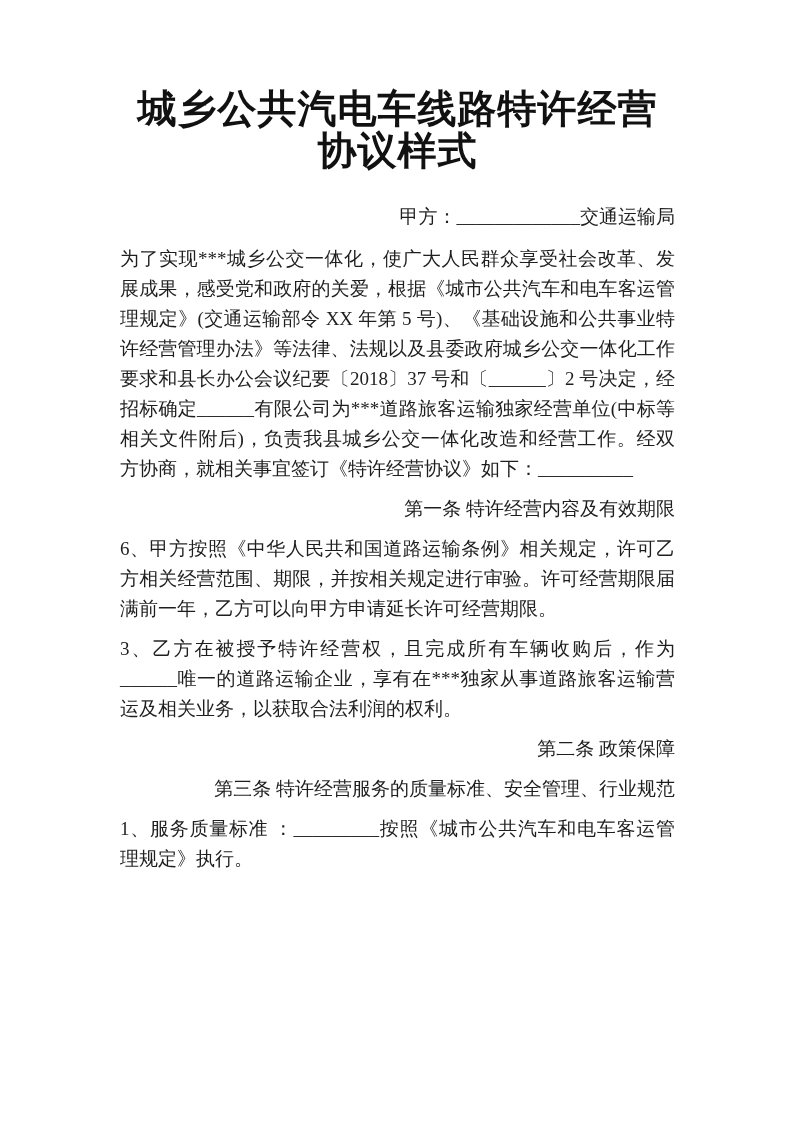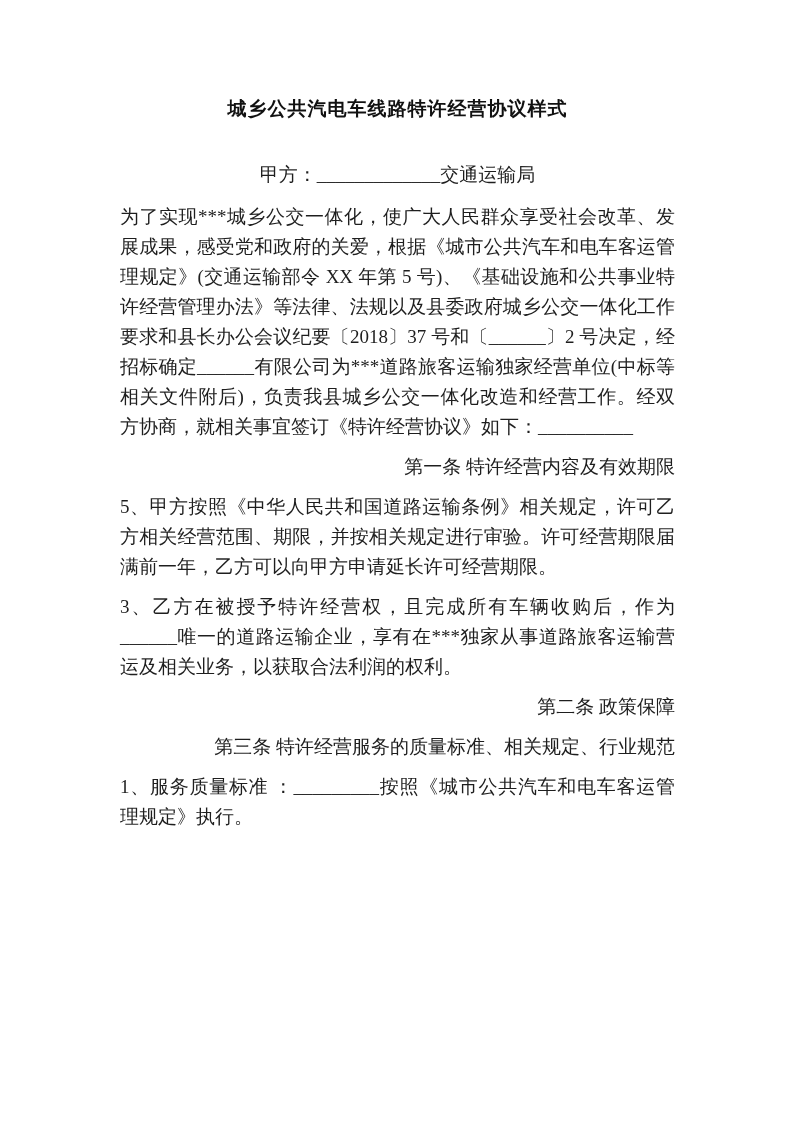--- a/index.html
+++ b/index.html
@@ -14,31 +14,31 @@
     box-sizing: border-box;
     background: #ffffff;
     padding: 88px 118px 40px 120px;
     font-family: "Liberation Serif", "DejaVu Serif", serif;
     font-size: 19px;
     line-height: 30px;
     color: #1e1e1e;
     overflow: hidden;
   }
   .doc-title {
-    font-size: 19px;
+    font-size: 39px;
     line-height: 42px;
     font-weight: 700;
     text-align: center;
     margin: 0 0 30px 0;
     letter-spacing: 1px;
     color: #111111;
   }
   .party-line {
     margin: 12px 0 12px 0;
-    text-align: center;
+    text-align: right;
   }
   .body-para {
     margin: 10px 0;
     text-align: justify;
   }
   .section-heading {
     margin: 10px 0;
     text-align: right;
   }
 </style>
@@ -50,25 +50,25 @@
   <h1 class="doc-title">城乡公共汽电车线路特许经营协议样式</h1>
 
   <p class="party-line">甲方：_____________交通运输局</p>
 
 
   <p class="body-para">为了实现***城乡公交一体化，使广大人民群众享受社会改革、发展成果，感受党和政府的关爱，根据《城市公共汽车和电车客运管理规定》(交通运输部令 XX 年第 5 号)、《基础设施和公共事业特许经营管理办法》等法律、法规以及县委政府城乡公交一体化工作要求和县长办公会议纪要〔2018〕37 号和〔______〕2 号决定，经招标确定______有限公司为***道路旅客运输独家经营单位(中标等相关文件附后)，负责我县城乡公交一体化改造和经营工作。经双方协商，就相关事宜签订《特许经营协议》如下：__________</p>
 
   <p class="section-heading">第一条 特许经营内容及有效期限</p>
 
 
-  <p class="body-para">5、甲方按照《中华人民共和国道路运输条例》相关规定，许可乙方相关经营范围、期限，并按相关规定进行审验。许可经营期限届满前一年，乙方可以向甲方申请延长许可经营期限。</p>
+  <p class="body-para">6、甲方按照《中华人民共和国道路运输条例》相关规定，许可乙方相关经营范围、期限，并按相关规定进行审验。许可经营期限届满前一年，乙方可以向甲方申请延长许可经营期限。</p>
 
   <p class="body-para">3、乙方在被授予特许经营权，且完成所有车辆收购后，作为______唯一的道路运输企业，享有在***独家从事道路旅客运输营运及相关业务，以获取合法利润的权利。</p>
 
   <p class="section-heading">第二条 政策保障</p>
 
 
 
-  <p class="section-heading">第三条 特许经营服务的质量标准、相关规定、行业规范</p>
+  <p class="section-heading">第三条 特许经营服务的质量标准、安全管理、行业规范</p>
 
   <p class="body-para">1、服务质量标准 ：_________按照《城市公共汽车和电车客运管理规定》执行。</p>
 
 </div>
 
 </body></html>

